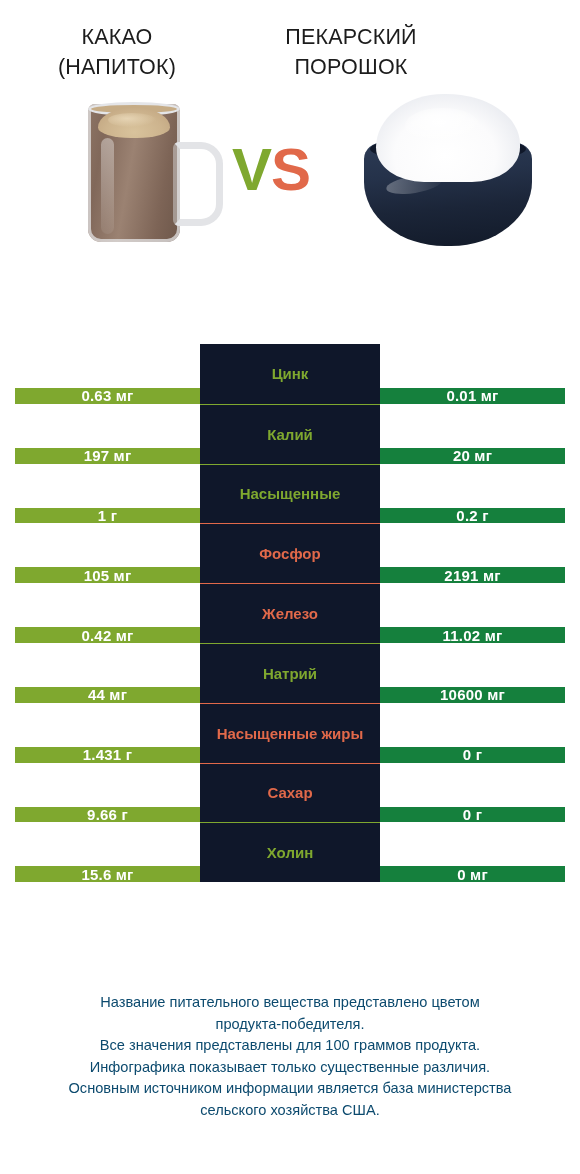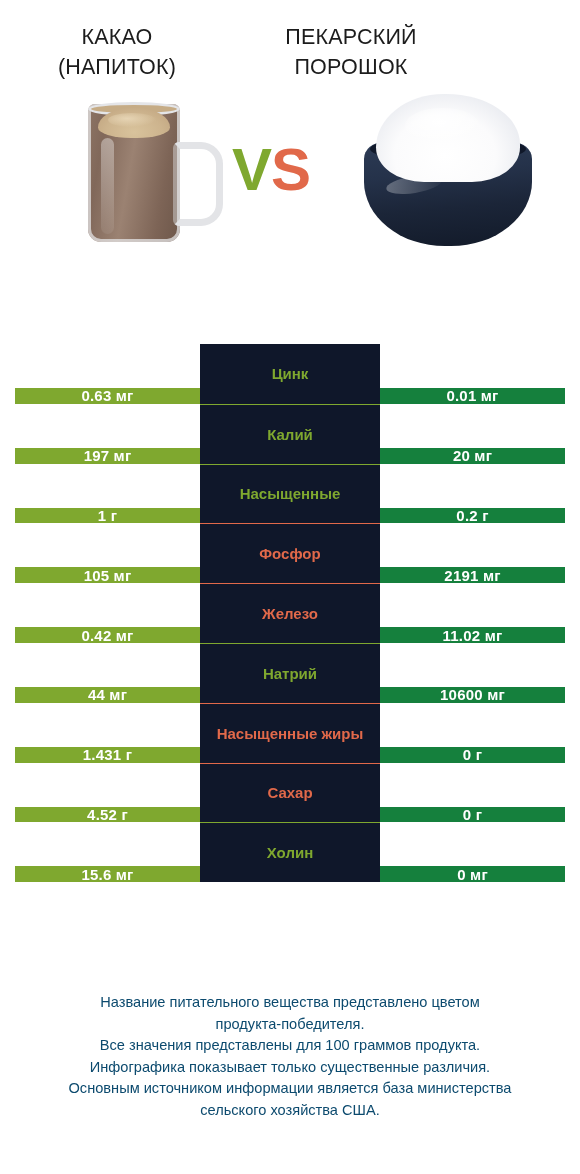--- a/index.html
+++ b/index.html
@@ -307,21 +307,21 @@
       <div class="cell cell-left">44 мг</div>
       <div class="cell cell-mid mid-green div-green">Натрий</div>
       <div class="cell cell-right">10600 мг</div>
     </div>
     <div class="row">
       <div class="cell cell-left">1.431 г</div>
       <div class="cell cell-mid mid-orange div-orange">Насыщенные жиры</div>
       <div class="cell cell-right">0 г</div>
     </div>
     <div class="row">
-      <div class="cell cell-left">4.52 г</div>
+      <div class="cell cell-left">9.66 г</div>
       <div class="cell cell-mid mid-orange div-orange">Сахар</div>
       <div class="cell cell-right">0 г</div>
     </div>
     <div class="row">
       <div class="cell cell-left">15.6 мг</div>
       <div class="cell cell-mid mid-green div-green">Холин</div>
       <div class="cell cell-right">0 мг</div>
     </div>
   </div>
 

